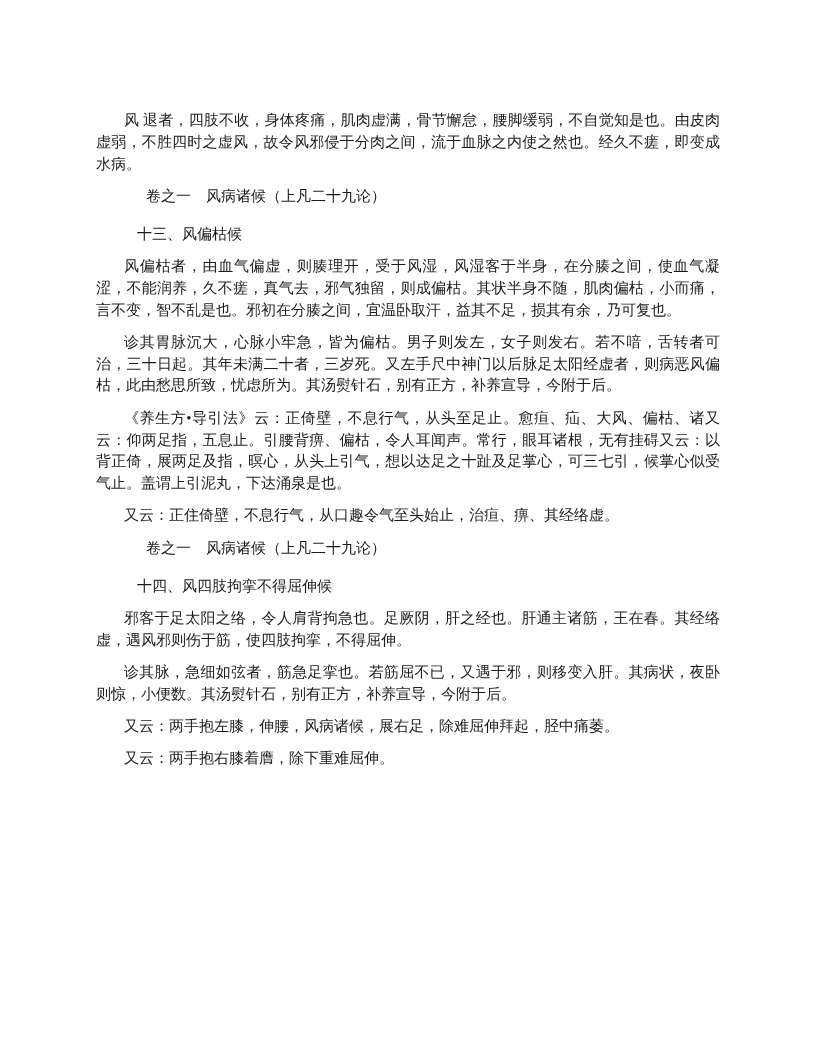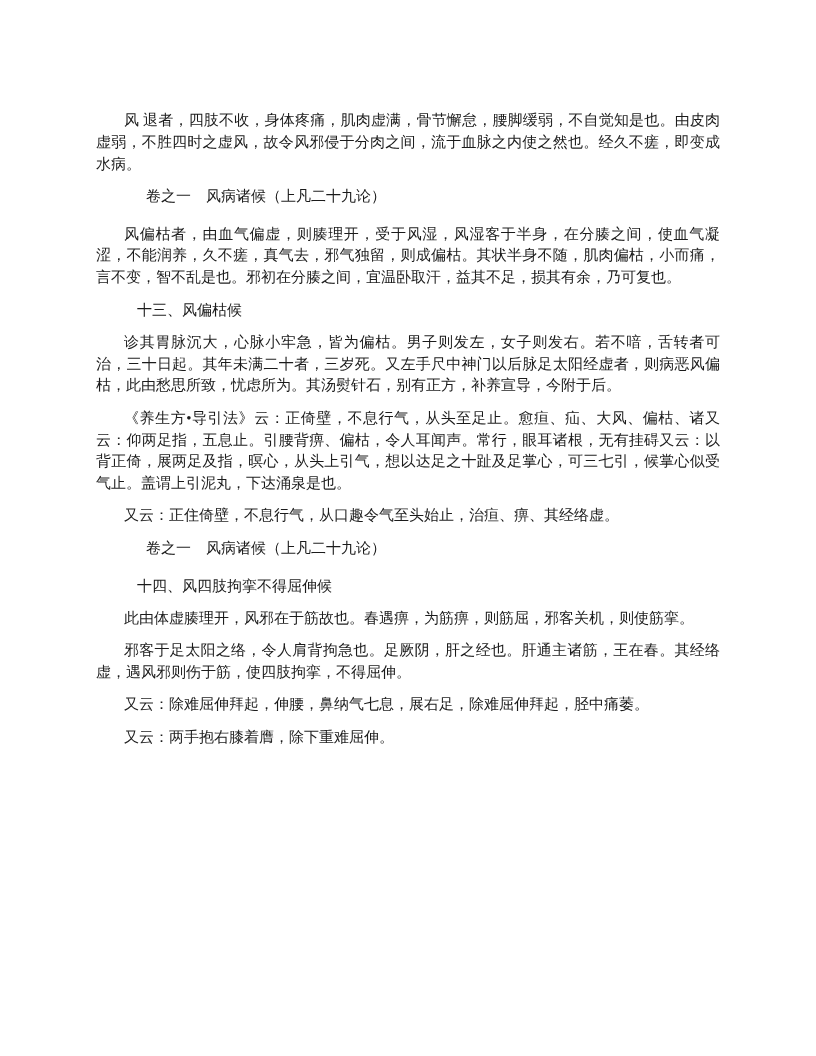--- a/index.html
+++ b/index.html
@@ -36,24 +36,24 @@
   .section {
     padding-left: 41px;
   }
 </style>
 </head>
 <body>
 
 <div class="page">
   <div class="block body-para">风 退者，四肢不收，身体疼痛，肌肉虚满，骨节懈怠，腰脚缓弱，不自觉知是也。由皮肉虚弱，不胜四时之虚风，故令风邪侵于分肉之间，流于血脉之内使之然也。经久不瘥，即变成水病。</div>
   <div class="block chapter">卷之一　风病诸候（上凡二十九论）</div>
+  <div class="block section">十三、风偏枯候</div>
   <div class="block body-para">风偏枯者，由血气偏虚，则腠理开，受于风湿，风湿客于半身，在分腠之间，使血气凝涩，不能润养，久不瘥，真气去，邪气独留，则成偏枯。其状半身不随，肌肉偏枯，小而痛，言不变，智不乱是也。邪初在分腠之间，宜温卧取汗，益其不足，损其有余，乃可复也。</div>
-  <div class="block section">十三、风偏枯候</div>
   <div class="block body-para">诊其胃脉沉大，心脉小牢急，皆为偏枯。男子则发左，女子则发右。若不喑，舌转者可治，三十日起。其年未满二十者，三岁死。又左手尺中神门以后脉足太阳经虚者，则病恶风偏枯，此由愁思所致，忧虑所为。其汤熨针石，别有正方，补养宣导，今附于后。</div>
   <div class="block body-para">《养生方•导引法》云：正倚壁，不息行气，从头至足止。愈疸、疝、大风、偏枯、诸又云：仰两足指，五息止。引腰背痹、偏枯，令人耳闻声。常行，眼耳诸根，无有挂碍又云：以背正倚，展两足及指，暝心，从头上引气，想以达足之十趾及足掌心，可三七引，候掌心似受气止。盖谓上引泥丸，下达涌泉是也。</div>
   <div class="block body-para">又云：正住倚壁，不息行气，从口趣令气至头始止，治疸、痹、其经络虚。</div>
   <div class="block chapter">卷之一　风病诸候（上凡二十九论）</div>
   <div class="block section">十四、风四肢拘挛不得屈伸候</div>
-  <div class="block body-para">此由体虚腠理开，风邪在于筋故也。春遇痹，为筋痹，则筋屈，邪客关机，则使筋挛。</div>
   <div class="block body-para">邪客于足太阳之络，令人肩背拘急也。足厥阴，肝之经也。肝通主诸筋，王在春。其经络虚，遇风邪则伤于筋，使四肢拘挛，不得屈伸。</div>
-  <div class="block body-para">又云：除难屈伸拜起，伸腰，鼻纳气七息，展右足，除难屈伸拜起，胫中痛萎。</div>
+  <div class="block body-para">诊其脉，急细如弦者，筋急足挛也。若筋屈不已，又遇于邪，则移变入肝。其病状，夜卧则惊，小便数。其汤熨针石，别有正方，补养宣导，今附于后。</div>
+  <div class="block body-para">又云：两手抱左膝，伸腰，风病诸候，展右足，除难屈伸拜起，胫中痛萎。</div>
   <div class="block body-para">又云：两手抱右膝着膺，除下重难屈伸。</div>
 </div>
 
 </body></html>

